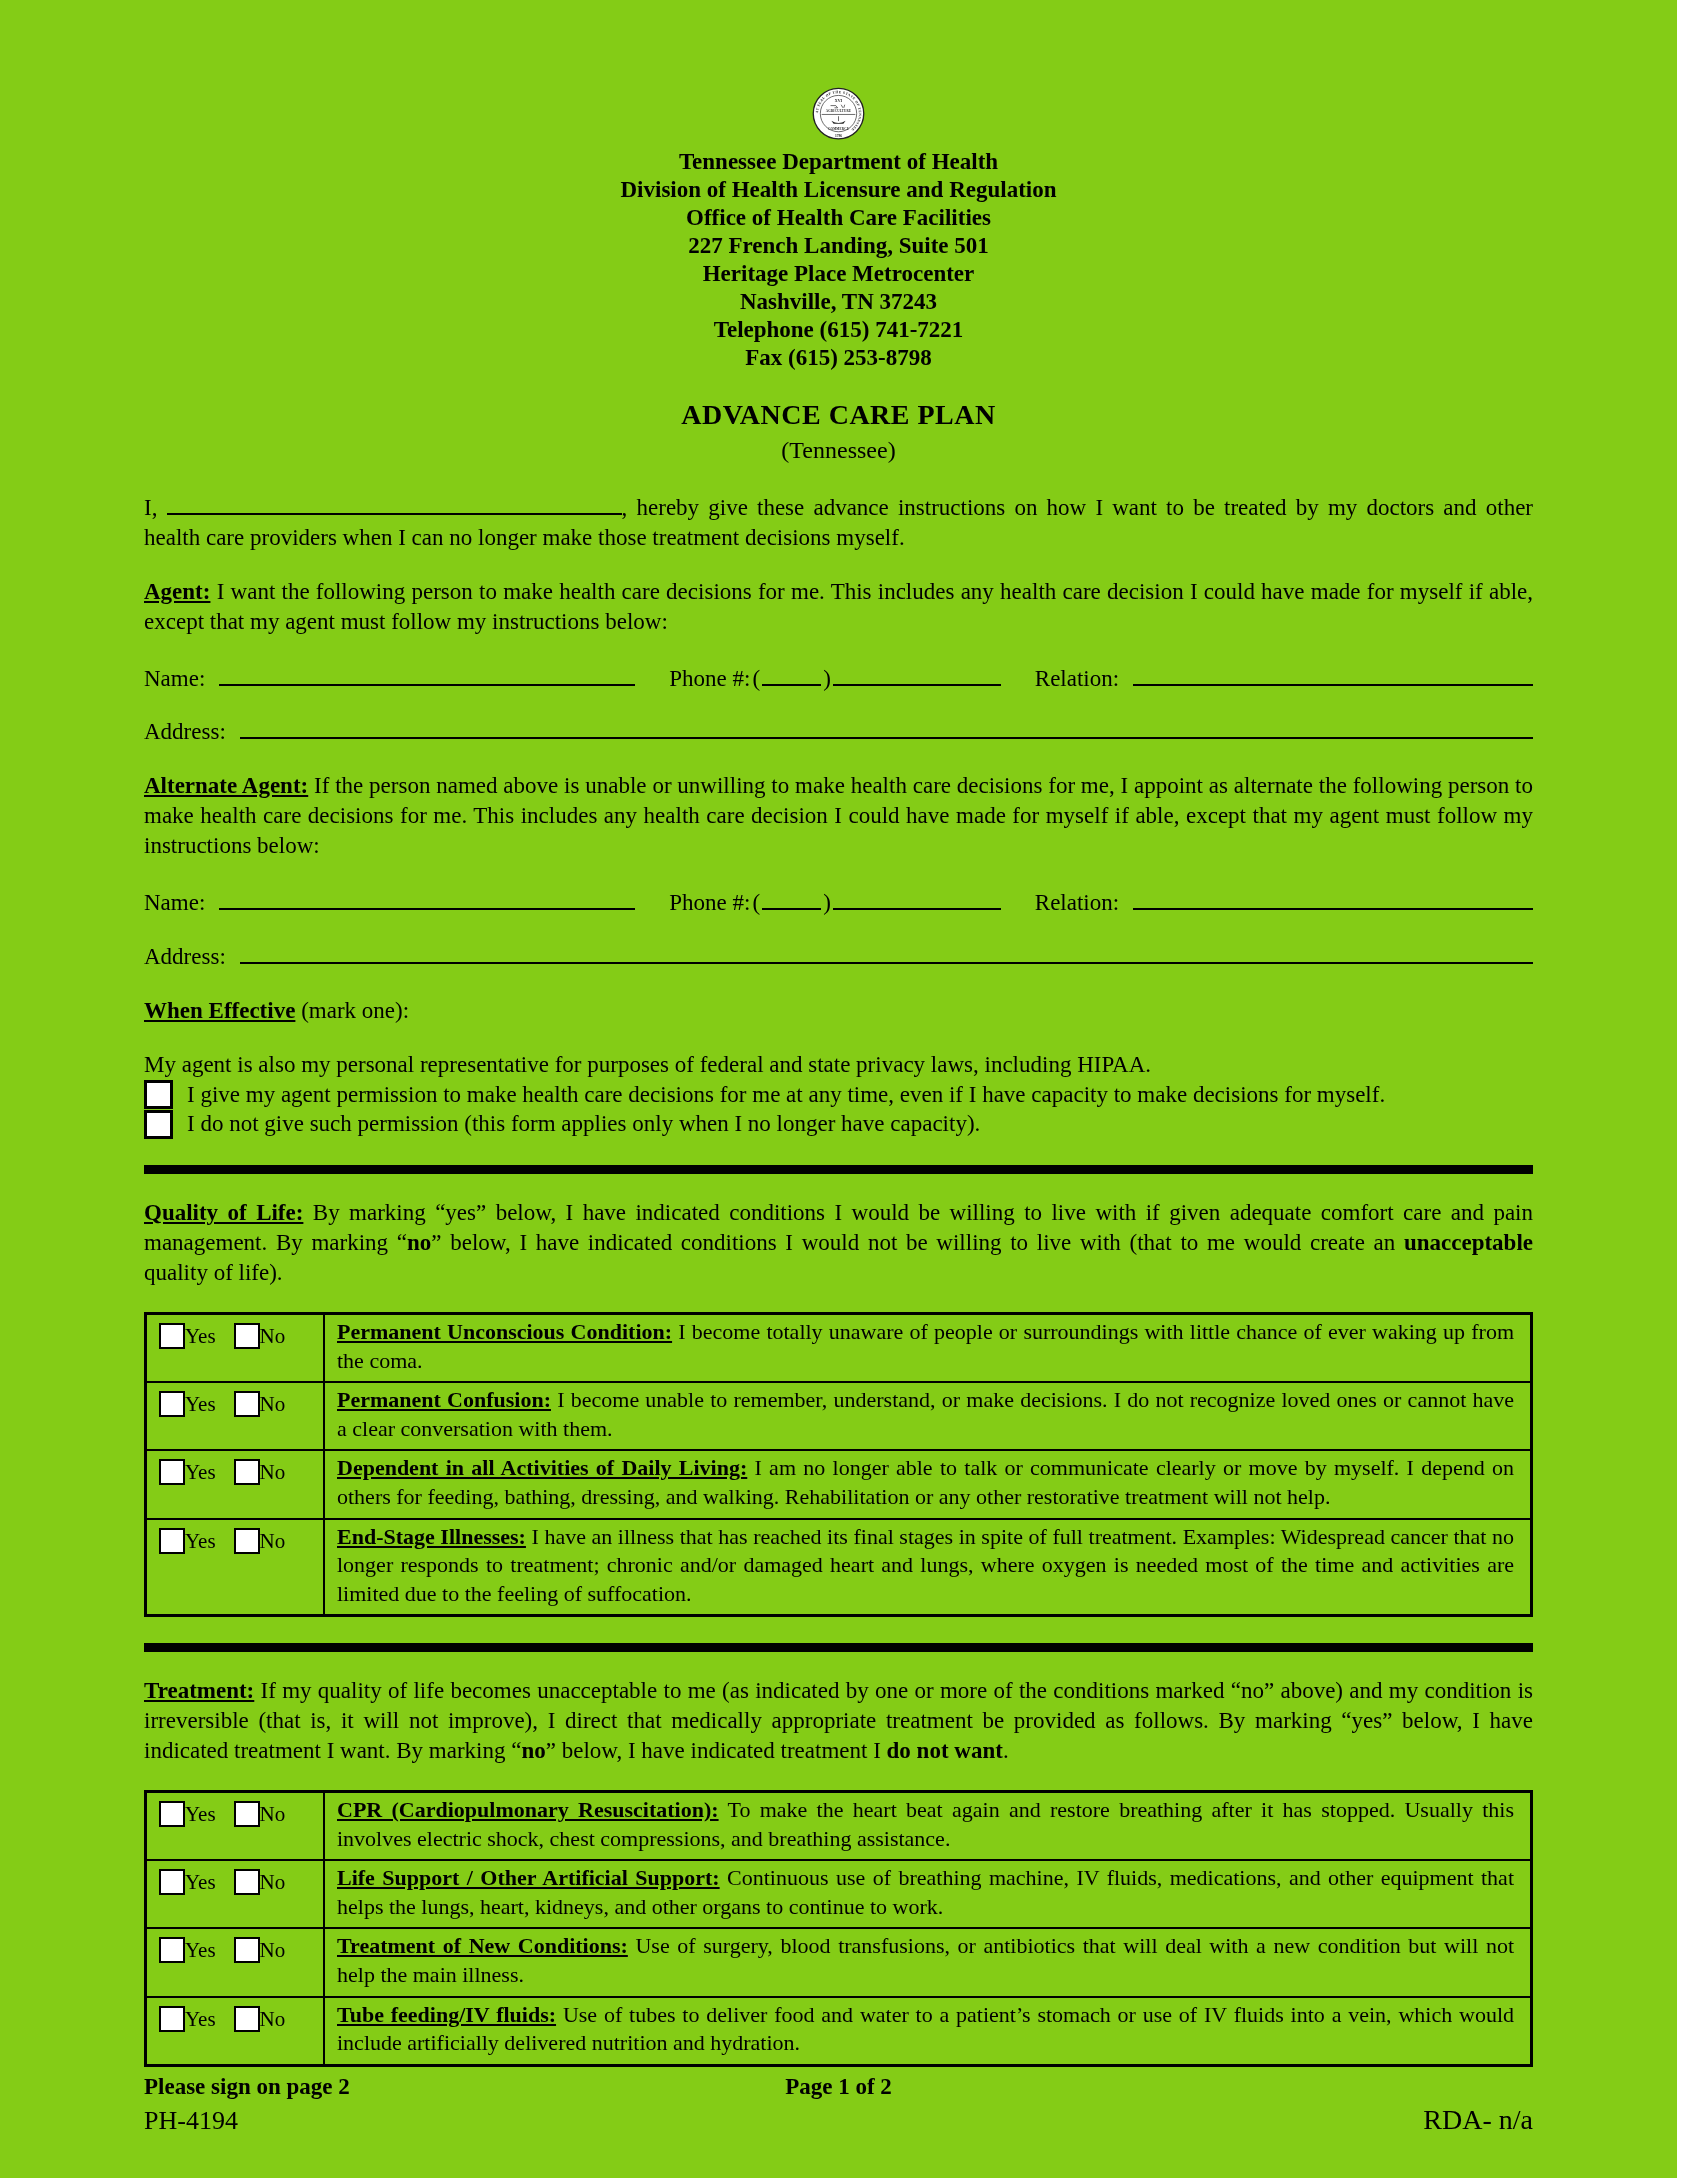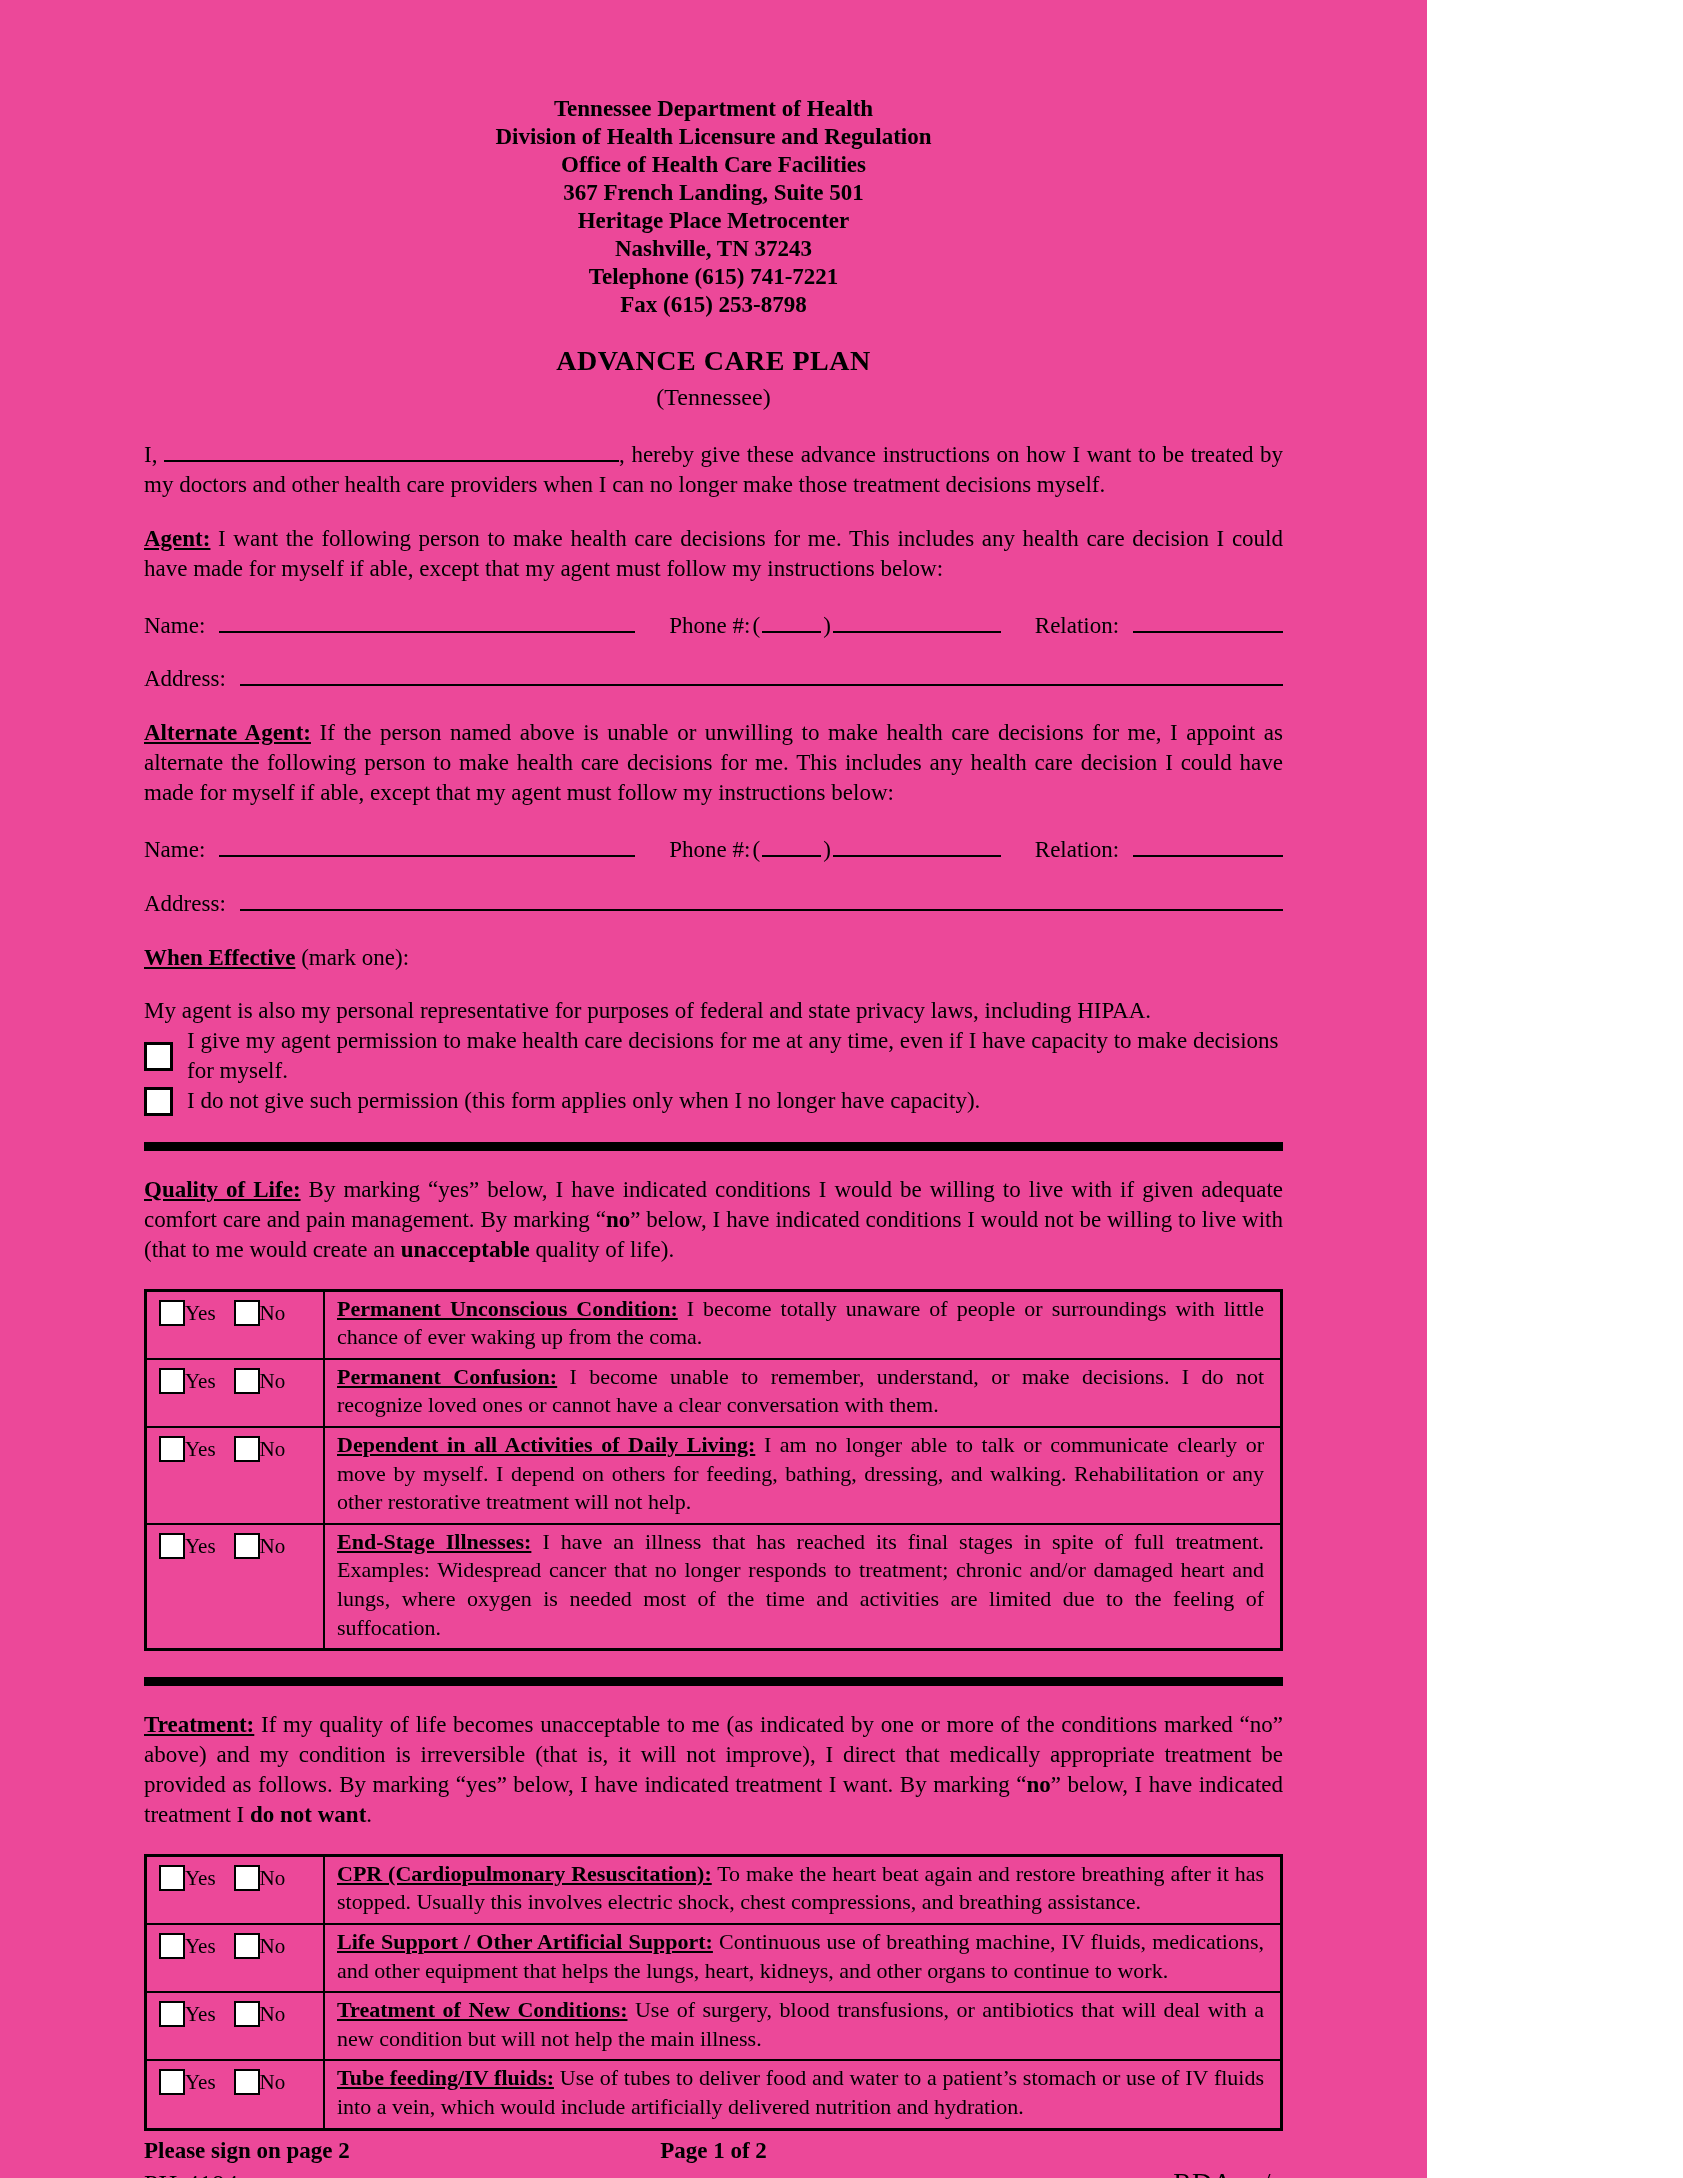--- a/index.html
+++ b/index.html
@@ -1,19 +1,19 @@
 <!DOCTYPE html>
 <html><head>
 <meta charset="utf-8">
 <style>
   html,body{margin:0;padding:0}
   body{width:1683px;height:2178px;background:#fff;color:#000;
        font-family:"Liberation Serif","DejaVu Serif",serif;font-size:23px;line-height:1.3;}
-  .page{width:1427px;height:2178px;padding:87px 144px 40px 144px;box-sizing:border-box;
-        display:flex;flex-direction:column;overflow:hidden;background:#ec4899;}
+  .page{width:1677px;height:2178px;padding:87px 144px 40px 144px;box-sizing:border-box;
+        display:flex;flex-direction:column;overflow:hidden;background:#84cc16;}
   .seal{display:block;margin:0 auto 8px auto;}
   .header{text-align:center;font-weight:bold;font-size:23px;line-height:1.22;}
   .header div{margin:0;}
   .site-link{color:#0000bf;font-weight:bold;text-decoration:underline;cursor:pointer;}
   .doc-title{text-align:center;font-size:28px;font-weight:bold;margin-top:24px;letter-spacing:0.5px;}
   .doc-sub{text-align:center;font-size:24px;margin-top:2px;}
   .para{text-align:justify;margin-top:24px;}
   .hu{font-weight:bold;text-decoration:underline;}
   b{font-weight:bold;}
   .blank{display:inline-block;height:1em;border-bottom:2px solid #000;}
@@ -71,21 +71,21 @@
     <line x1="22" y1="62" x2="98" y2="62" stroke="#222222" stroke-width="1.5"></line>
     <path d="M44,76 Q60,86 76,76 L71,83 L49,83 Z" fill="#222222"></path>
     <line x1="60" y1="66" x2="60" y2="77" stroke="#222222" stroke-width="1.5"></line>
     <text x="60" y="97" font-size="7" text-anchor="middle" font-weight="bold" fill="#222222" letter-spacing="0.5">COMMERCE</text>
   </svg>
 
   <div class="header">
     <div>Tennessee Department of Health</div>
     <div>Division of Health Licensure and Regulation</div>
     <div>Office of Health Care Facilities</div>
-    <div>367 French Landing, Suite 501</div>
+    <div>227 French Landing, Suite 501</div>
     <div>Heritage Place Metrocenter</div>
     <div>Nashville, TN  37243</div>
     <div>Telephone (615) 741-7221</div>
     <div>Fax (615) 253-8798</div>
   </div>
 
   <div class="doc-title">ADVANCE CARE PLAN</div>
   <div class="doc-sub">(Tennessee)</div>
 
   <div class="para">

